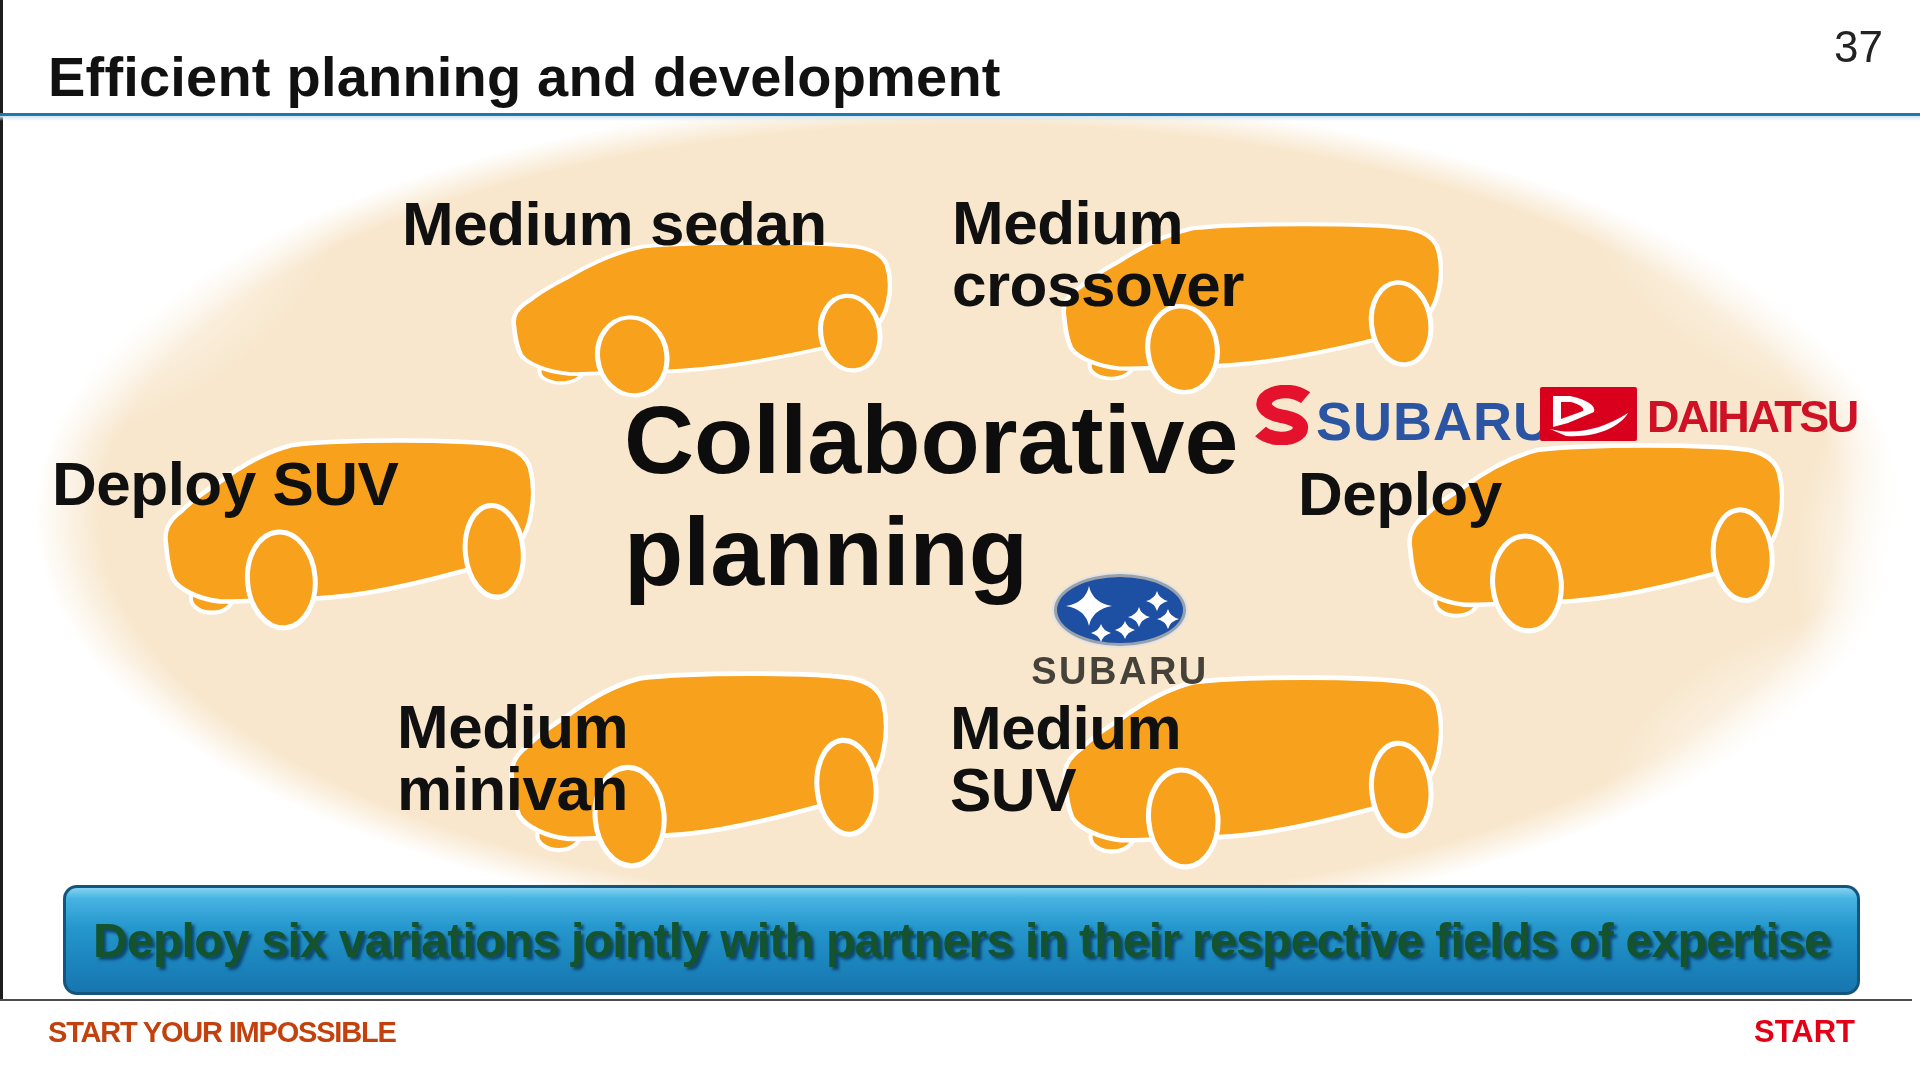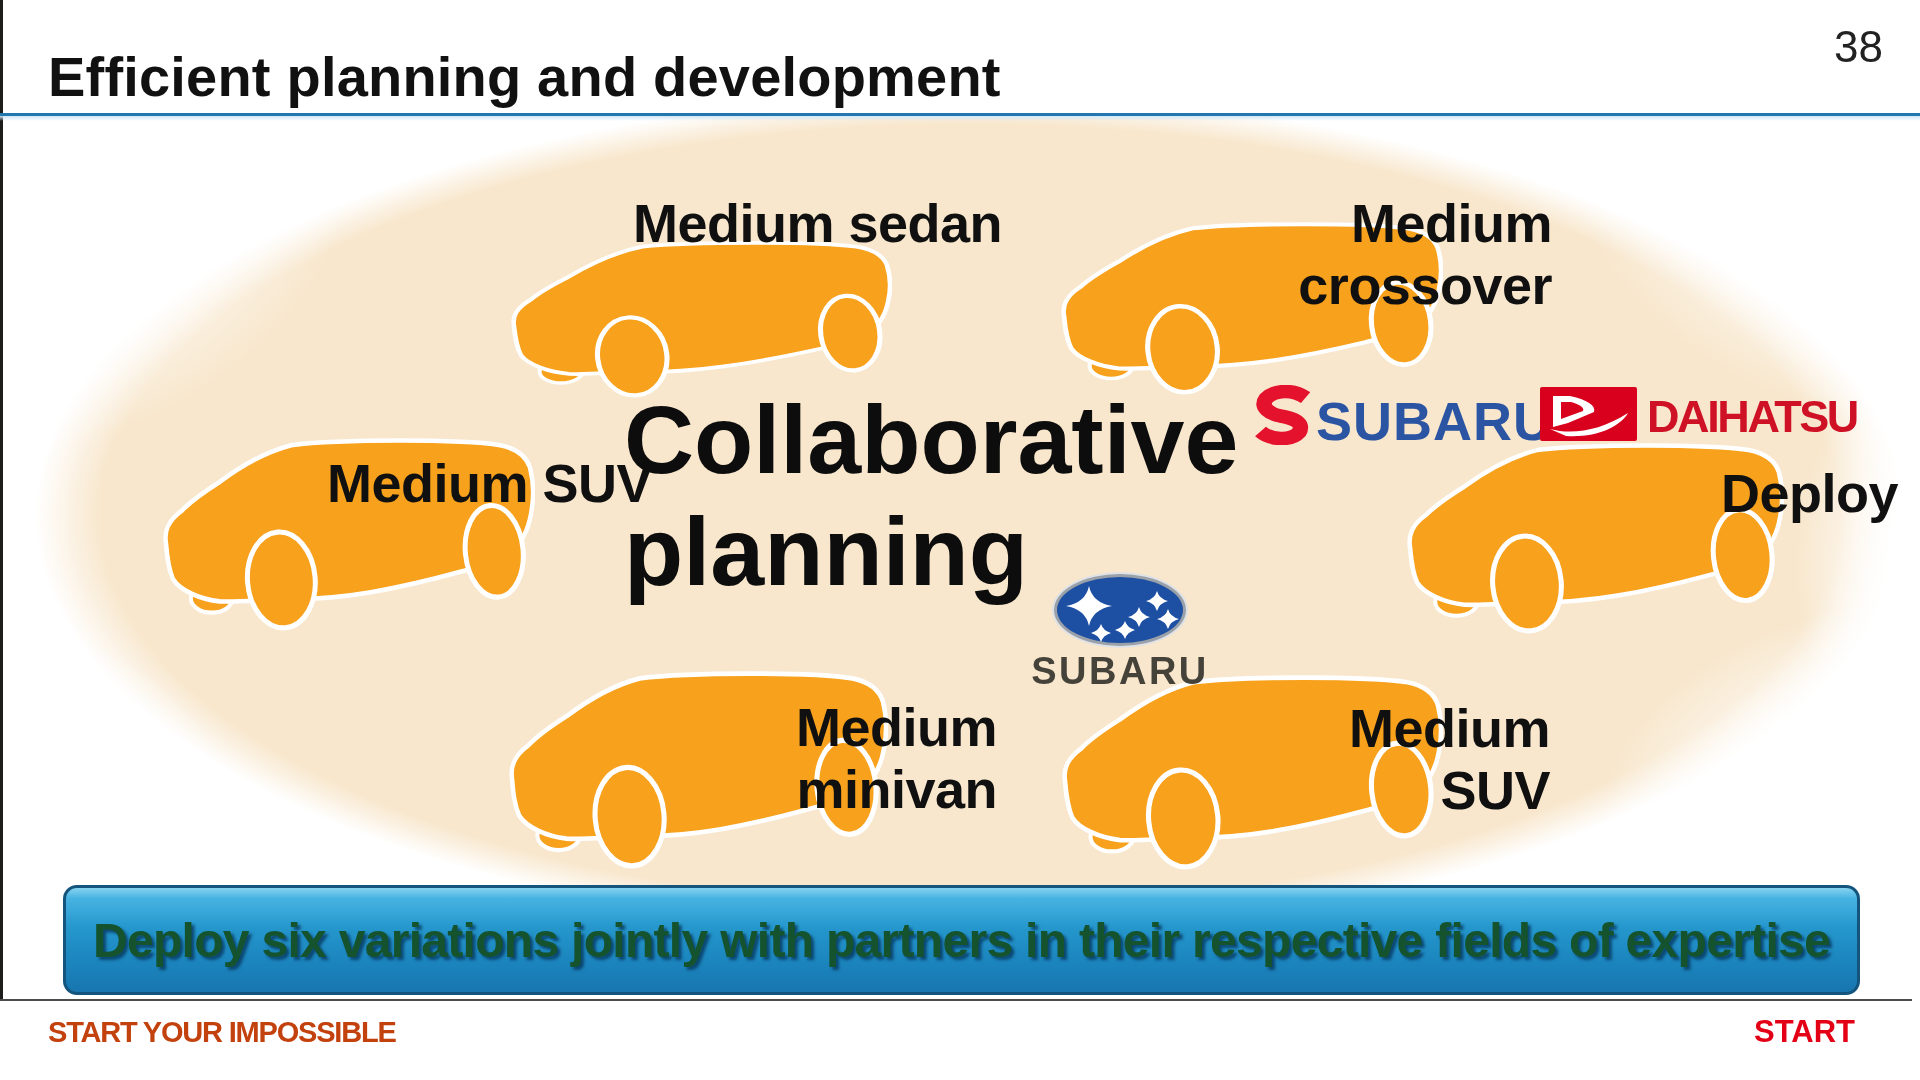--- a/index.html
+++ b/index.html
@@ -1,36 +1,36 @@
 <!DOCTYPE html>
 <html><head>
 <meta charset="utf-8">
 <style>
   html,body{margin:0;padding:0;}
   body{width:1920px;height:1080px;overflow:hidden;background:#ffffff;
        font-family:"Liberation Sans",sans-serif;position:relative;}
   .abs{position:absolute;}
-  .lbl{font-weight:bold;color:#101010;text-align:right;font-size:54px;letter-spacing:-0.5px;}
+  .lbl{font-weight:bold;color:#101010;text-align:left;font-size:62px;letter-spacing:-0.5px;}
 </style>
 </head>
 <body>
 
 <div class="abs" id="cream" style="left:0;top:118px;width:1920px;height:885px;
   background:
     radial-gradient(ellipse 440px 330px at -80px 20px, #ffffff 55%, rgba(255,255,255,0) 100%),
     radial-gradient(ellipse 430px 300px at 1995px 20px, #ffffff 52%, rgba(255,255,255,0) 100%),
     radial-gradient(ellipse 330px 210px at -90px 700px, #ffffff 55%, rgba(255,255,255,0) 100%),
     radial-gradient(ellipse 400px 230px at 2000px 700px, #ffffff 55%, rgba(255,255,255,0) 100%),
     radial-gradient(ellipse 180px 240px at 1975px 450px, #ffffff 45%, rgba(255,255,255,0) 100%),
     radial-gradient(ellipse 935px 420px at 970px 397px, #f8e7cd 93%, rgba(248,231,205,0) 100%)"></div>
 
 <div class="abs" style="left:0;top:0;width:3px;height:1001px;background:#1d1d1b;"></div>
 
 <div class="abs" style="left:48px;top:41px;font-size:56px;font-weight:bold;color:#111111;letter-spacing:0.2px;line-height:1;margin-top:8px;">Efficient planning and development</div>
-<div class="abs" style="left:1834px;top:25px;font-size:44px;color:#222;line-height:1;">38</div>
+<div class="abs" style="left:1834px;top:25px;font-size:44px;color:#222;line-height:1;">37</div>
 <div class="abs" style="left:0;top:113px;width:1920px;height:3px;background:#2377ae;"></div>
 <div class="abs" style="left:0;top:116px;width:1920px;height:5px;background:linear-gradient(180deg,#cfe5f4,rgba(255,255,255,0));"></div>
 
 <svg width="0" height="0" style="position:absolute">
   <defs>
     <g id="car">
       <ellipse cx="50" cy="158" rx="21" ry="14" fill="#f7a11c" stroke="#ffffff" stroke-width="4"></ellipse>
       <path d="M 4,104
         C 2,92 6,82 20,72
         C 30,62 45,52 58,44
@@ -65,21 +65,21 @@
   </svg>
 <svg class="abs" style="left:508px;top:670px;" width="380" height="199" viewBox="0 0 375 190" preserveAspectRatio="none">
     <use href="#car"></use>
   </svg>
 <svg class="abs" style="left:1061px;top:674px;" width="382" height="196" viewBox="0 0 375 190" preserveAspectRatio="none">
     <use href="#car"></use>
   </svg>
 
 <div class="abs lbl" style="left:402px;top:191px;width:600px;line-height:65px;">Medium sedan</div>
 <div class="abs lbl" style="left:952px;top:192px;width:600px;line-height:62px;">Medium<br>crossover</div>
-<div class="abs lbl" style="left:52px;top:451px;width:600px;line-height:65px;">Medium SUV</div>
+<div class="abs lbl" style="left:52px;top:451px;width:600px;line-height:65px;">Deploy SUV</div>
 <div class="abs lbl" style="left:1298px;top:461px;width:600px;line-height:65px;">Deploy</div>
 <div class="abs lbl" style="left:397px;top:696px;width:600px;line-height:62px;">Medium<br>minivan</div>
 <div class="abs lbl" style="left:950px;top:697px;width:600px;line-height:62px;">Medium<br>SUV</div>
 
 <div class="abs" style="left:624px;top:384px;font-size:97px;font-weight:bold;color:#0d0d0d;line-height:112px;letter-spacing:0;">Collaborative<br>planning</div>
 
 <svg class="abs" style="left:1255px;top:385px;" width="55" height="60" viewBox="3 0 50 62" preserveAspectRatio="none">
   <path d="M 49,13 C 37,4 21,5 13,14 C 7,23 17,30 26,32 C 38,34 48,39 43,49 C 36,58 17,57 8,48" fill="none" stroke="#e4122d" stroke-width="14"></path>
 </svg>
 <div class="abs" style="left:1316px;top:394px;font-size:54px;font-weight:bold;color:#2b55a2;letter-spacing:1px;line-height:1;">SUBARU</div>

